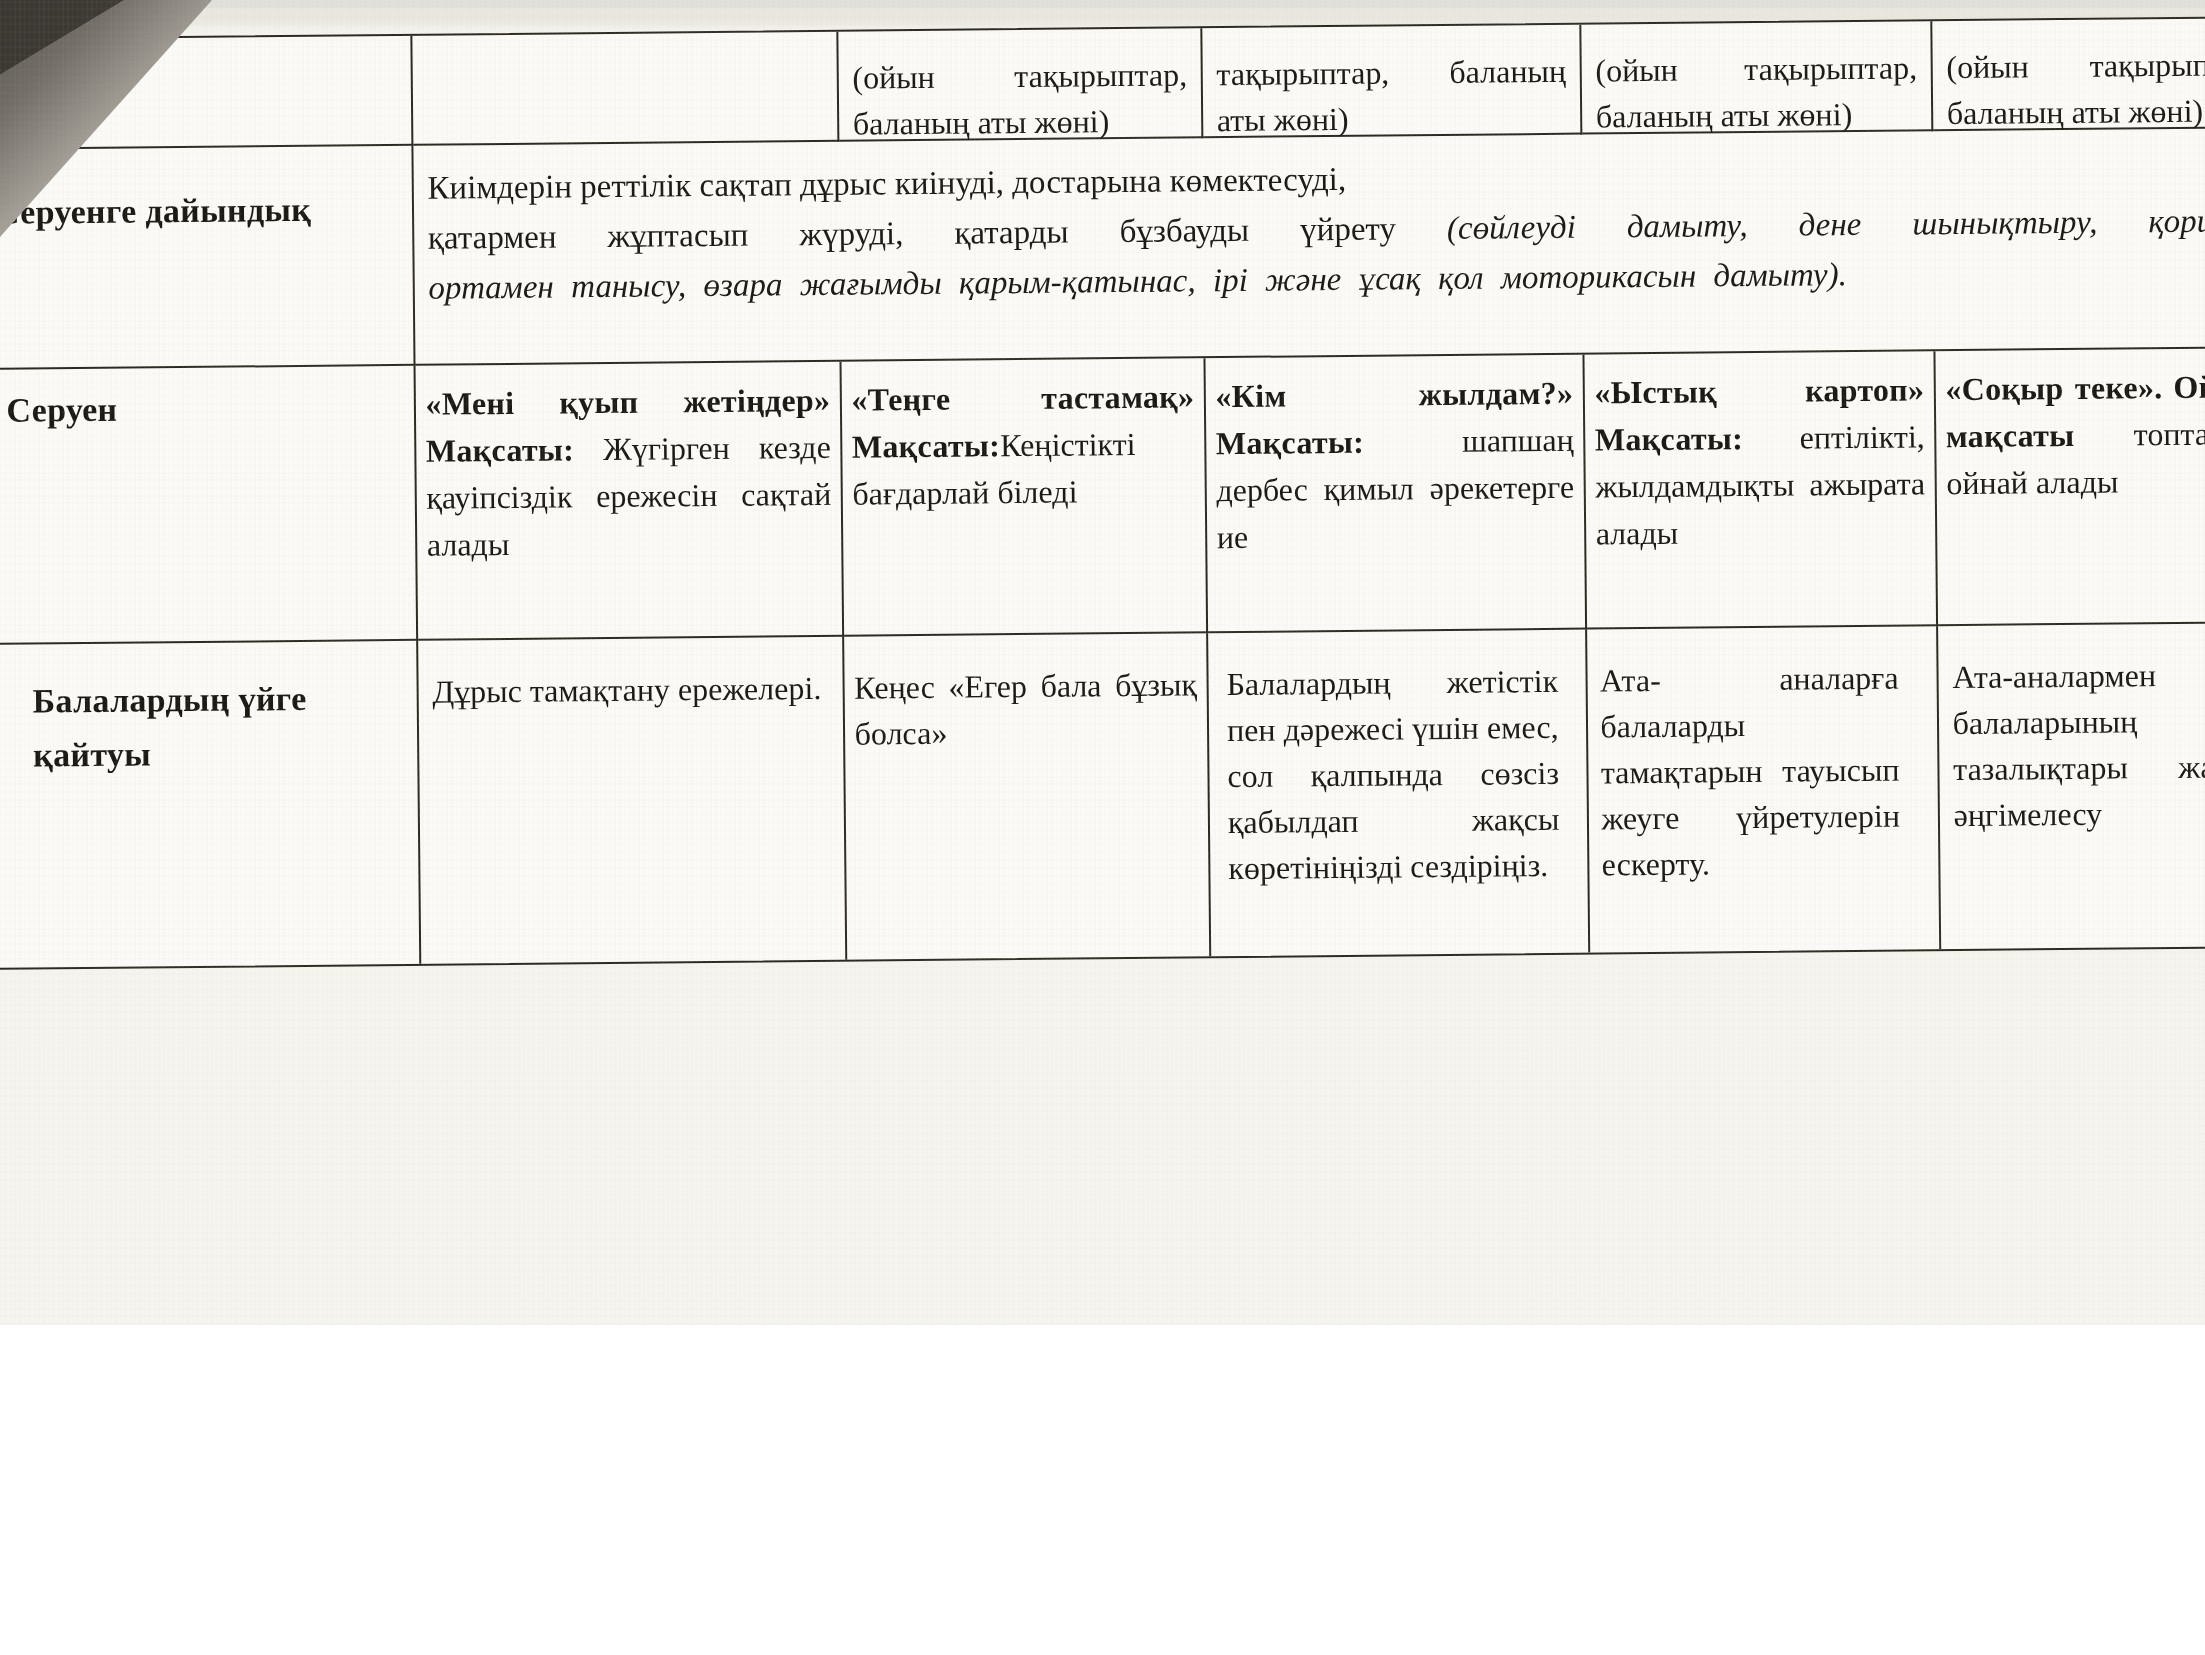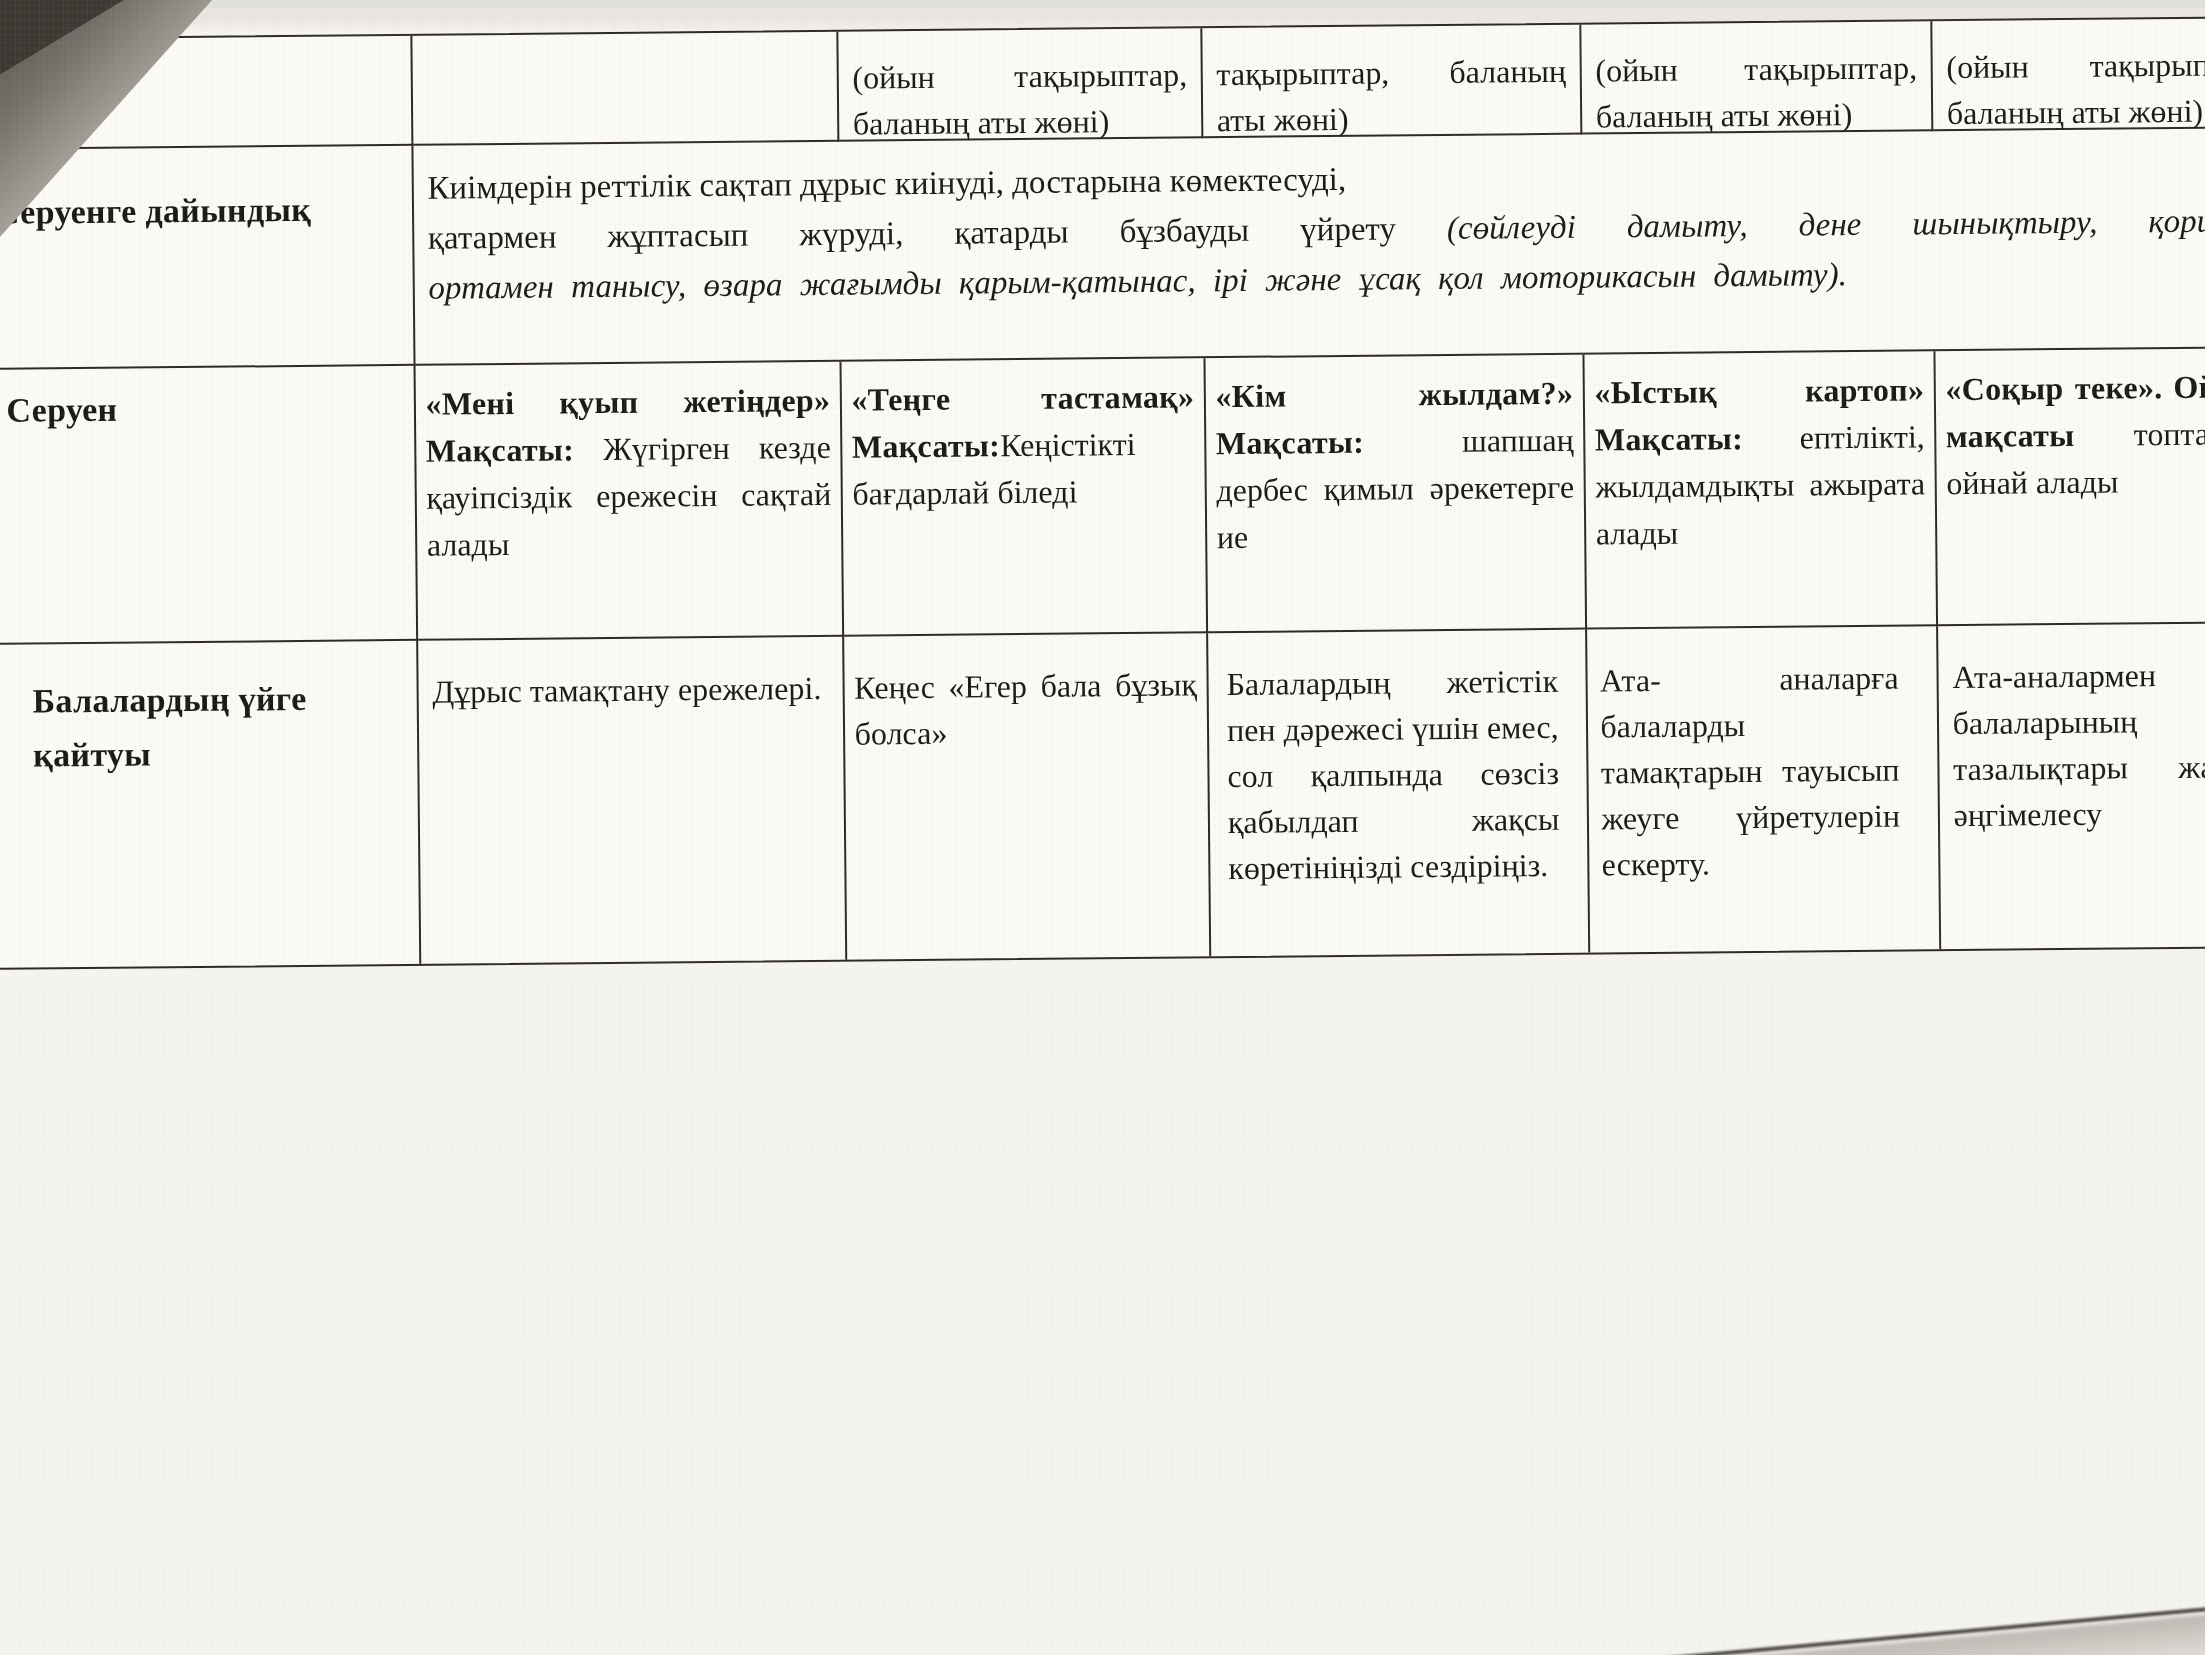--- a/index.html
+++ b/index.html
@@ -2,21 +2,21 @@
 <html style="font-size:11px"><head>
 <meta charset="utf-8">
 <style>
   html,body{margin:0;padding:0;}
   body{
     width:2205px;height:1655px;overflow:hidden;
     font-family:"Liberation Serif","DejaVu Serif",serif;
     background:#efedе8;
   }
   .paper{
-    position:relative;width:2205px;height:1655px;overflow:hidden;
+    position:relative;width:2205px;height:1325px;overflow:hidden;
     background:#f6f4ef;color:#1b1914;
   }
   
   .texture{
     position:absolute;inset:0;pointer-events:none;opacity:.45;
     background:
       repeating-linear-gradient(90deg, rgba(190,185,175,.10) 0 1.4px, rgba(0,0,0,0) 1.4px 4.8px),
       repeating-linear-gradient(0deg, rgba(200,196,188,.07) 0 2.1px, rgba(0,0,0,0) 2.1px 7.6px);
   }
   

